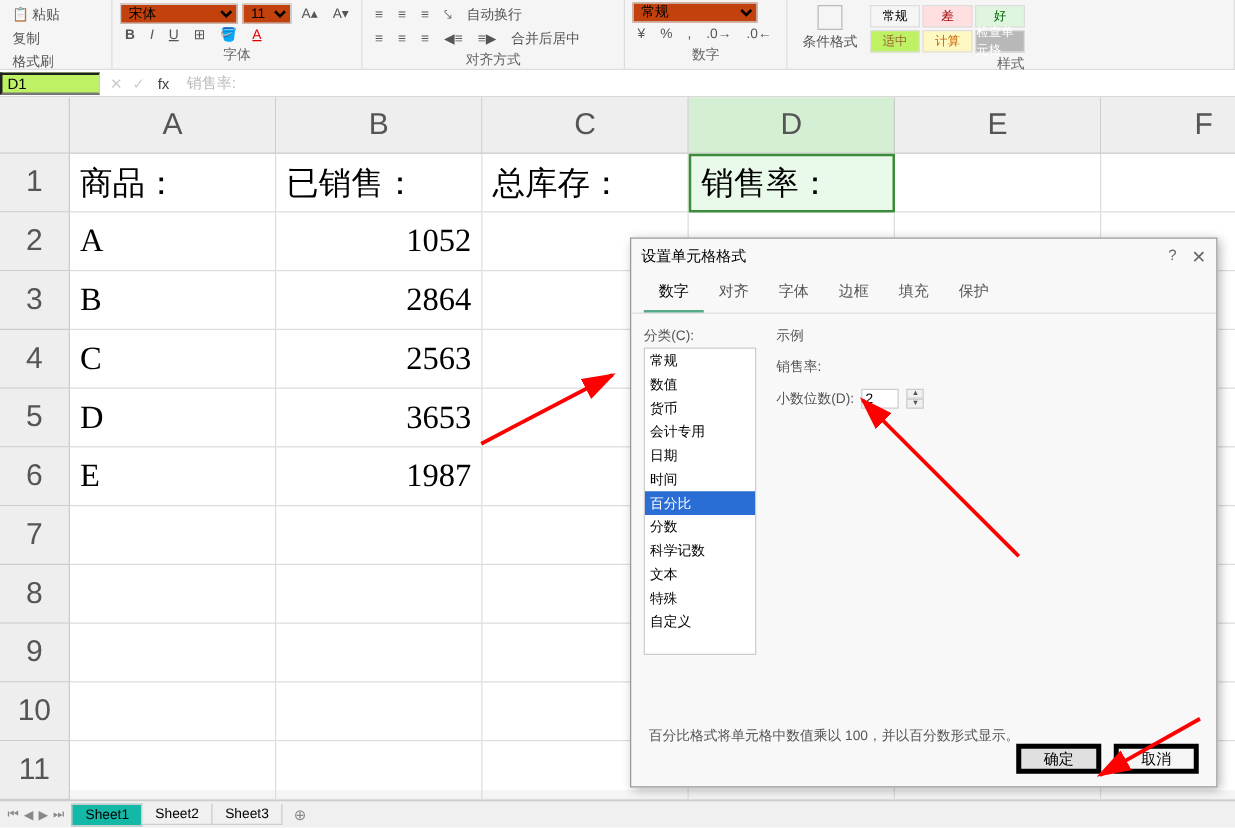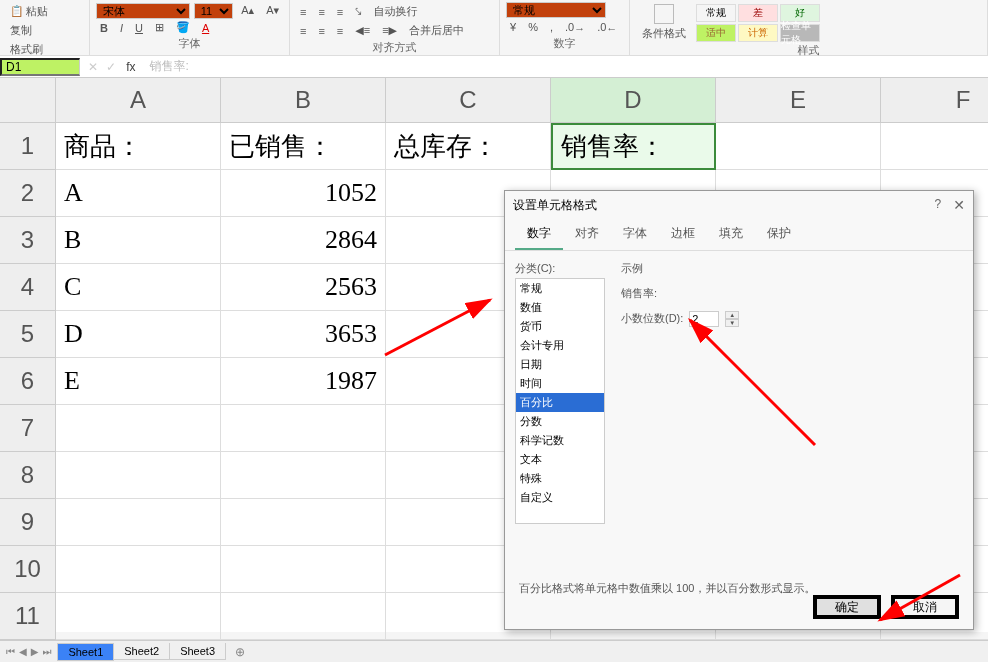--- a/index.html
+++ b/index.html
@@ -58,21 +58,21 @@
     .spinner-btn { width: 14px; height: 8px; border: 1px solid #ccc; font-size: 6px; line-height: 6px; text-align: center; cursor: pointer; background: #f0f0f0; }
     .dialog-desc { padding: 0 14px; font-size: 11px; color: #555; }
     .dialog-footer { position: absolute; bottom: 10px; right: 14px; display: flex; gap: 10px; }
     .dialog-btn { width: 68px; height: 24px; border: 4px solid #000000; background: #f5f5f5; font-size: 12px; cursor: pointer; }
     .dialog-btn.primary { background: #e0e0e0; }
 
     
     .sheet-tabs { position: absolute; bottom: 0; left: 0; height: 22px; background: #f0f0f0; width: 100%; display: flex; align-items: center; border-top: 1px solid #ccc; }
     .nav-arrows { display: flex; padding: 0 6px; gap: 4px; color: #888; }
     .nav-arrow { cursor: pointer; font-size: 10px; }
-    .sheet-tab { padding: 2px 10px; font-size: 11px; border: 1px solid #ccc; background: #3b82f6; cursor: pointer; margin-right: -1px; }
+    .sheet-tab { padding: 2px 10px; font-size: 11px; border: 1px solid #ccc; background: #14b8a6; cursor: pointer; margin-right: -1px; }
     .sheet-tab.inactive { background: #f0f0f0; border-top: none; }
     .sheet-add { padding: 0 10px; cursor: pointer; color: #888; }
 
     
     .arrow { position: absolute; pointer-events: none; }
   </style>
 </head>
 <body>
 
 <div class="ribbon">

